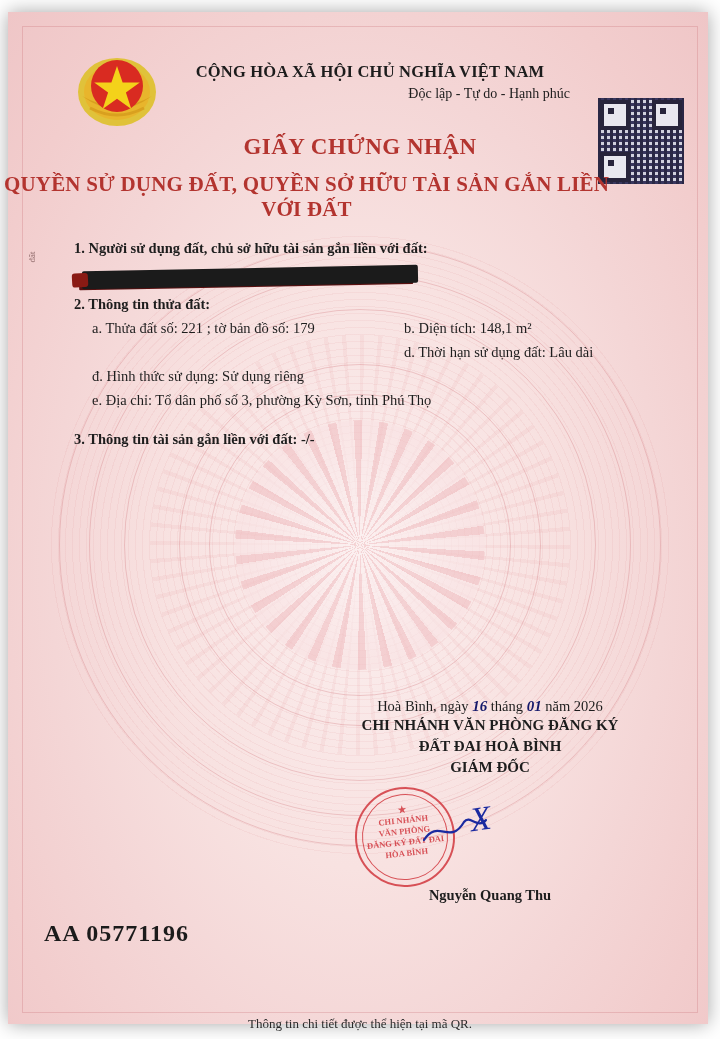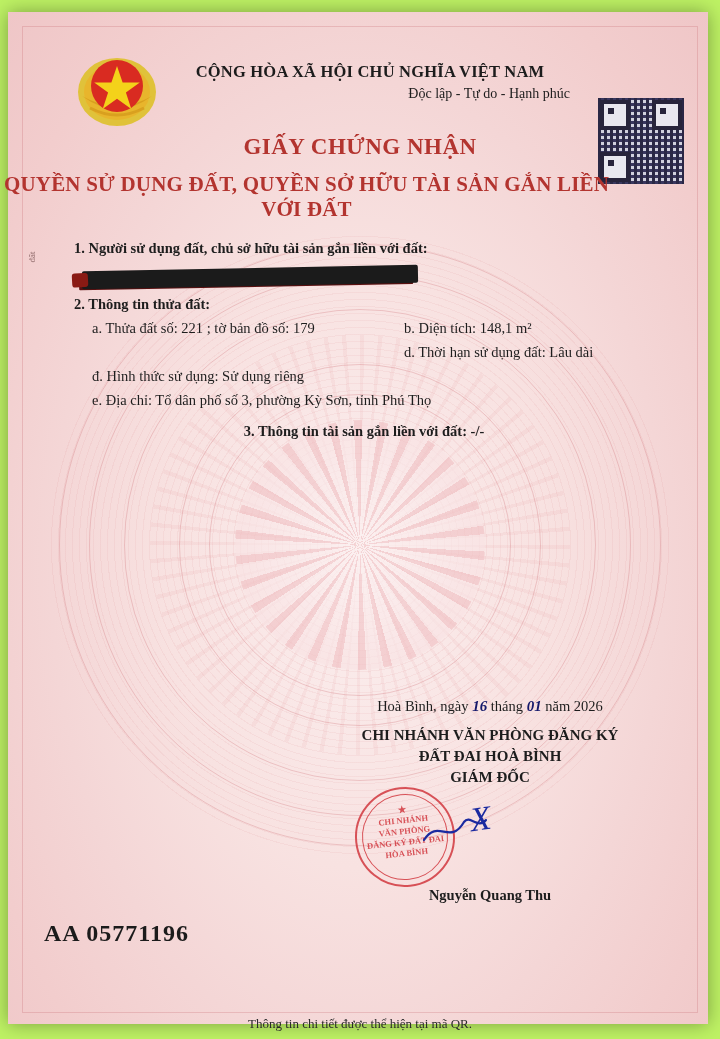--- a/index.html
+++ b/index.html
@@ -11,21 +11,21 @@
     width: 720px;
     height: 1039px;
     overflow: hidden;
     font-family: "Liberation Serif", serif;
   }
 
   #cert {
     position: relative;
     width: 720px;
     height: 1039px;
-    background: #bef264;
+    background: #ffffff;
     overflow: hidden;
   }
 
   
   .paper {
     position: absolute;
     left: 8px;
     top: 12px;
     width: 700px;
     height: 1012px;
@@ -238,21 +238,21 @@
   .sign-block {
     position: absolute;
     left: 330px;
     top: 698px;
     width: 320px;
     text-align: center;
     color: #1d1d1d;
   }
   .sign-place {
     font-size: 14.5px;
-    margin-bottom: 10px;
+    margin-bottom: 0;
   }
   .hand {
     font-family: "Liberation Serif", serif;
     font-style: italic;
     font-weight: bold;
     color: #15196b;
     font-size: 15px;
   }
   .sign-org {
     font-size: 15px;
@@ -421,21 +421,21 @@
       <span class="colB">b. Diện tích: 148,1 m²</span>
     </div>
 
     <div class="line indent row2">
       <span class="colB">d. Thời hạn sử dụng đất: Lâu dài</span>
     </div>
 
     <div class="line indent">đ. Hình thức sử dụng: Sử dụng riêng</div>
     <div class="line indent">e. Địa chỉ: Tổ dân phố số 3, phường Kỳ Sơn, tỉnh Phú Thọ</div>
 
-    <div class="line bold" style="margin-top:10px;text-align:center;">3. Thông tin tài sản gắn liền với đất:  -/-</div>
+    <div class="line bold" style="margin-top:18px;">3. Thông tin tài sản gắn liền với đất:  -/-</div>
   </div>
 
   <div class="sign-block">
     <div class="sign-place">
       <span>Hoà Bình, ngày</span>
       <span class="hand">16</span>
       <span>tháng</span>
       <span class="hand">01</span>
       <span>năm</span>
       <span>2026</span>

